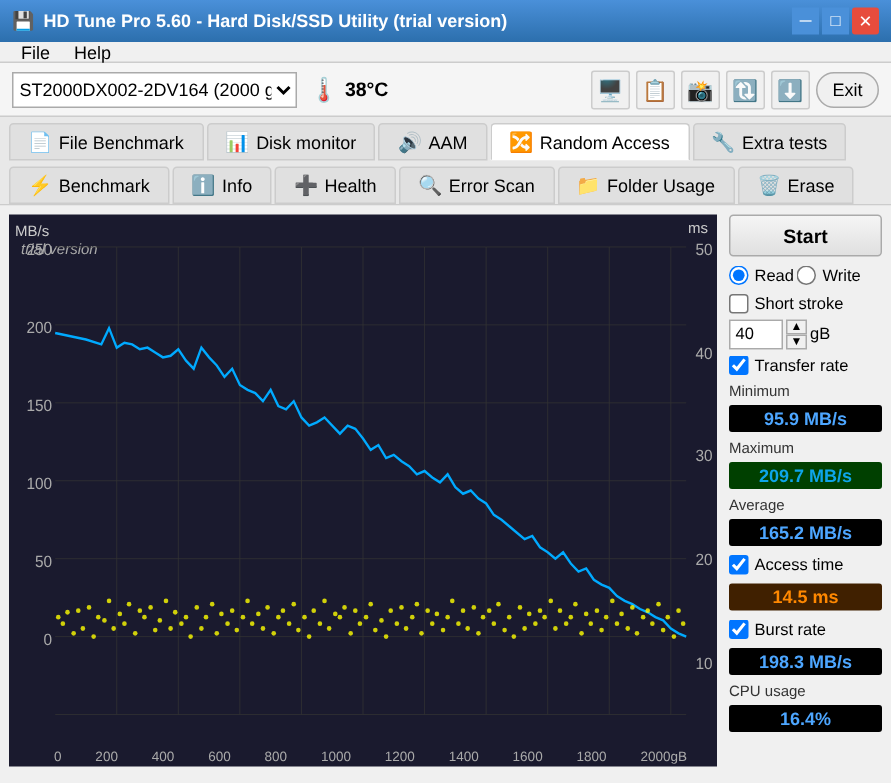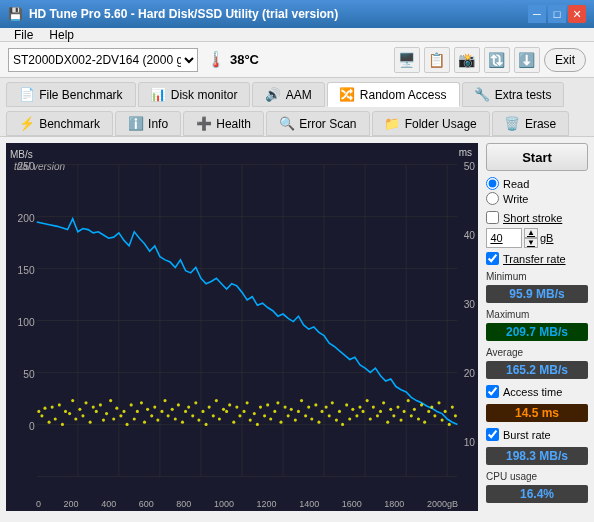--- a/index.html
+++ b/index.html
@@ -128,35 +128,35 @@
       padding: 6px 6px 6px 2px;
       display: flex;
       flex-direction: column;
       gap: 6px;
     }
     .start-btn {
       width: 100%; height: 28px; background: linear-gradient(to bottom, #f5f5f5, #e0e0e0);
       border: 1px solid #aaa; cursor: pointer; font-size: 13px; font-weight: bold;
       border-radius: 3px;
     }
-    .radio-group { display: flex; flex-direction: column; gap: 2px; }
+    .radio-group { display: flex; flex-direction: row; gap: 2px; }
     .radio-item { display: flex; align-items: center; gap: 4px; font-size: 11px; cursor: pointer; }
-    .checkbox-group { display: flex; flex-direction: column; gap: 4px; text-decoration: underline; }
+    .checkbox-group { display: flex; flex-direction: column; gap: 4px; }
     .checkbox-item { display: flex; align-items: center; gap: 4px; font-size: 11px; cursor: pointer; }
     .spinbox-row {
       display: flex; align-items: center; gap: 2px; font-size: 11px;
     }
     .spinbox { width: 36px; height: 20px; border: 1px solid #aaa; text-align: center; font-size: 11px; }
     .spinbox-controls { display: flex; flex-direction: column; }
     .spin-btn { width: 14px; height: 10px; border: 1px solid #aaa; background: #f0f0f0; cursor: pointer; font-size: 8px; line-height: 1; display: flex; align-items: center; justify-content: center; }
 
     .stat-group { display: flex; flex-direction: column; gap: 3px; }
     .stat-label { font-size: 10px; color: #333; }
     .stat-value {
-      background: #404040;
+      background: #000000;
       color: #4da6ff;
       font-size: 12px;
       font-weight: bold;
       text-align: center;
       padding: 2px 4px;
       border-radius: 2px;
     }
     .stat-value.green { background: #004000; color: #0ea5e9; }
     .stat-value.orange { background: #402000; color: #ff8800; text-align: center; }
   </style>

